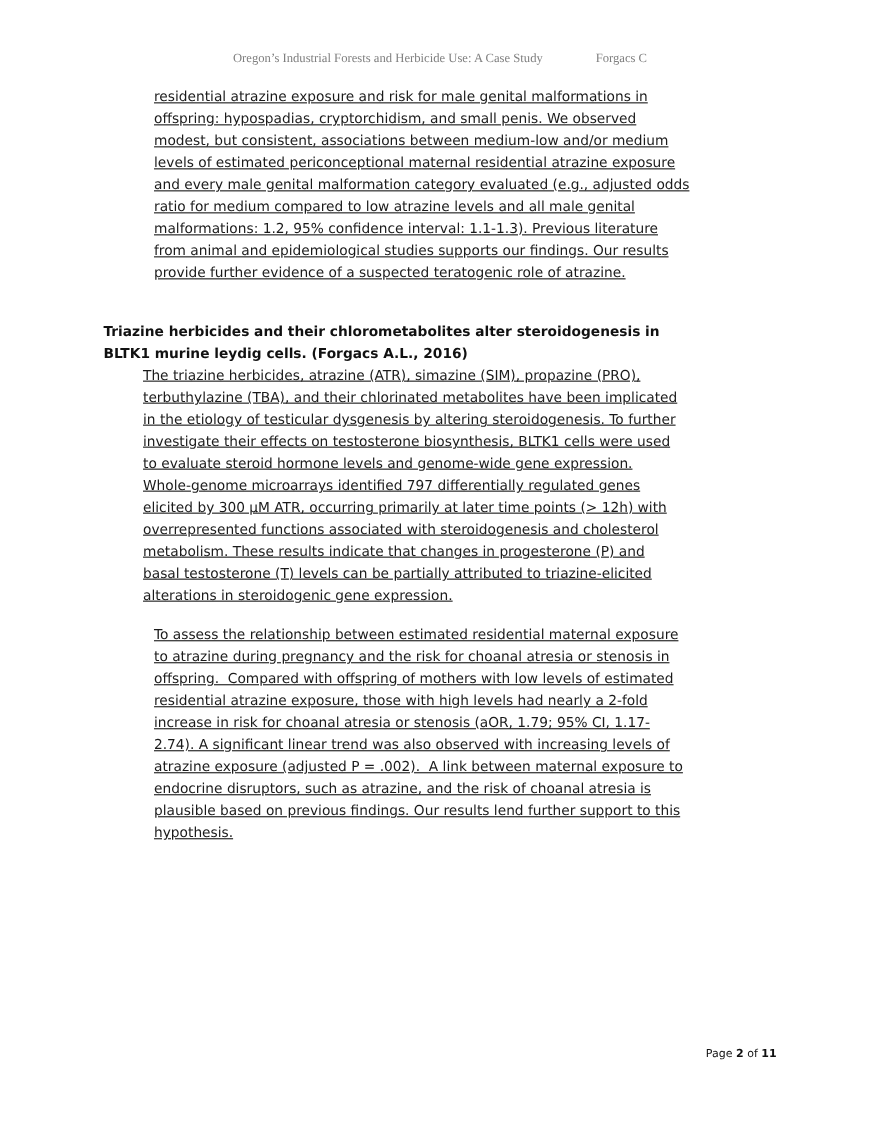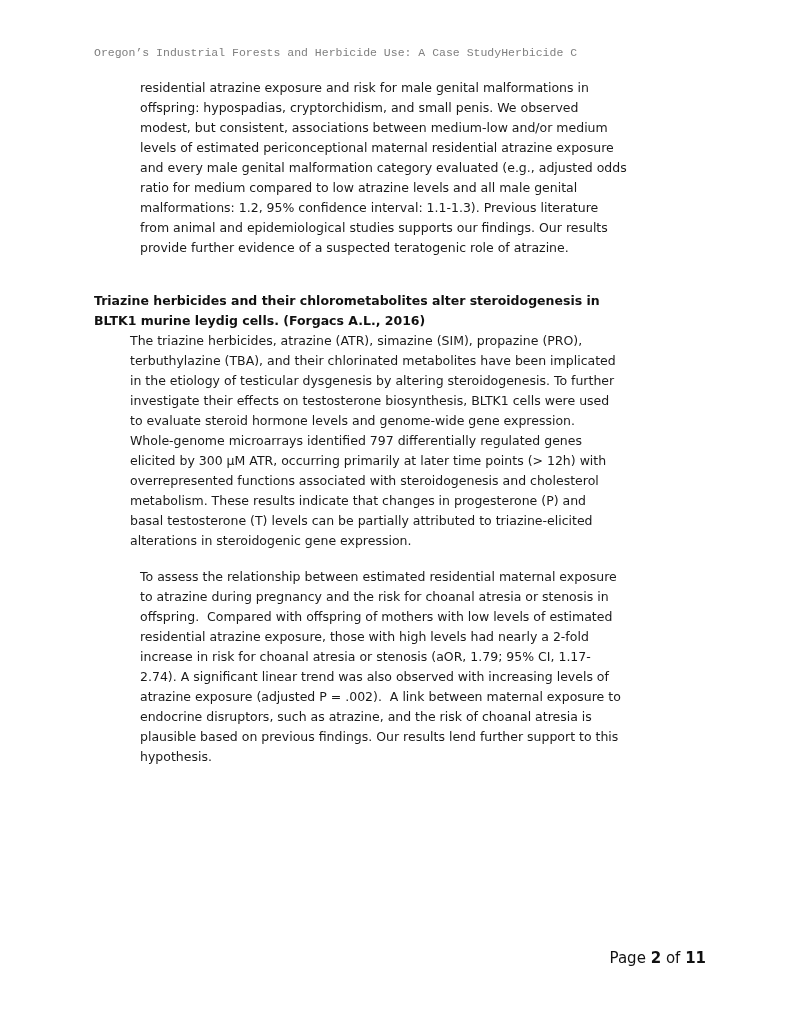--- a/index.html
+++ b/index.html
@@ -11,35 +11,37 @@
     position: relative;
     width: 800px;
     height: 1035px;
     background: #ffffff;
     overflow: hidden;
     font-family: "DejaVu Sans", sans-serif;
     color: #1a1a1a;
   }
   .page-header {
     display: flex;
-    justify-content: flex-start;
+    justify-content: center;
     padding: 46px 94px 0 94px;
-    font-family: Liberation Mono, monospace;
+    font-family: Liberation Serif, serif;
     font-size: 11.5px;
     line-height: 14px;
     color: #7f7f7f;
+    gap: 48px;
   }
   .content {
     margin: 18px 94px 0 94px;
     font-size: 12.5px;
     line-height: 20px;
   }
   .body-paragraph {
     margin: 0 0 0 46px;
     white-space: pre;
+    text-decoration: underline;
   }
   .section-heading {
     margin: 33px 0 0 0;
     font-size: 12.5px;
     font-weight: bold;
     white-space: pre;
     color: #111111;
   }
   .section-heading.second {
     margin-top: 30px;
@@ -48,36 +50,36 @@
     margin-top: 0;
     margin-left: 36px;
   }
   .body-paragraph.spaced {
     margin-top: 16px;
   }
   .page-footer {
     position: absolute;
     top: 950px;
     right: 94px;
-    font-size: 15px;
+    font-size: 10px;
     line-height: 17px;
     color: #111111;
   }
   .page-footer b {
     font-weight: bold;
   }
 </style>
 </head>
 <body>
 
 <div class="page">
 
   <div class="page-header">
     <span>Oregon’s Industrial Forests and Herbicide Use: A Case Study</span>
-    <span>Herbicide C</span>
+    <span>Forgacs C</span>
   </div>
 
   <div class="content">
 
     <p class="body-paragraph">residential atrazine exposure and risk for male genital malformations in
 offspring: hypospadias, cryptorchidism, and small penis. We observed
 modest, but consistent, associations between medium-low and/or medium
 levels of estimated periconceptional maternal residential atrazine exposure
 and every male genital malformation category evaluated (e.g., adjusted odds
 ratio for medium compared to low atrazine levels and all male genital

